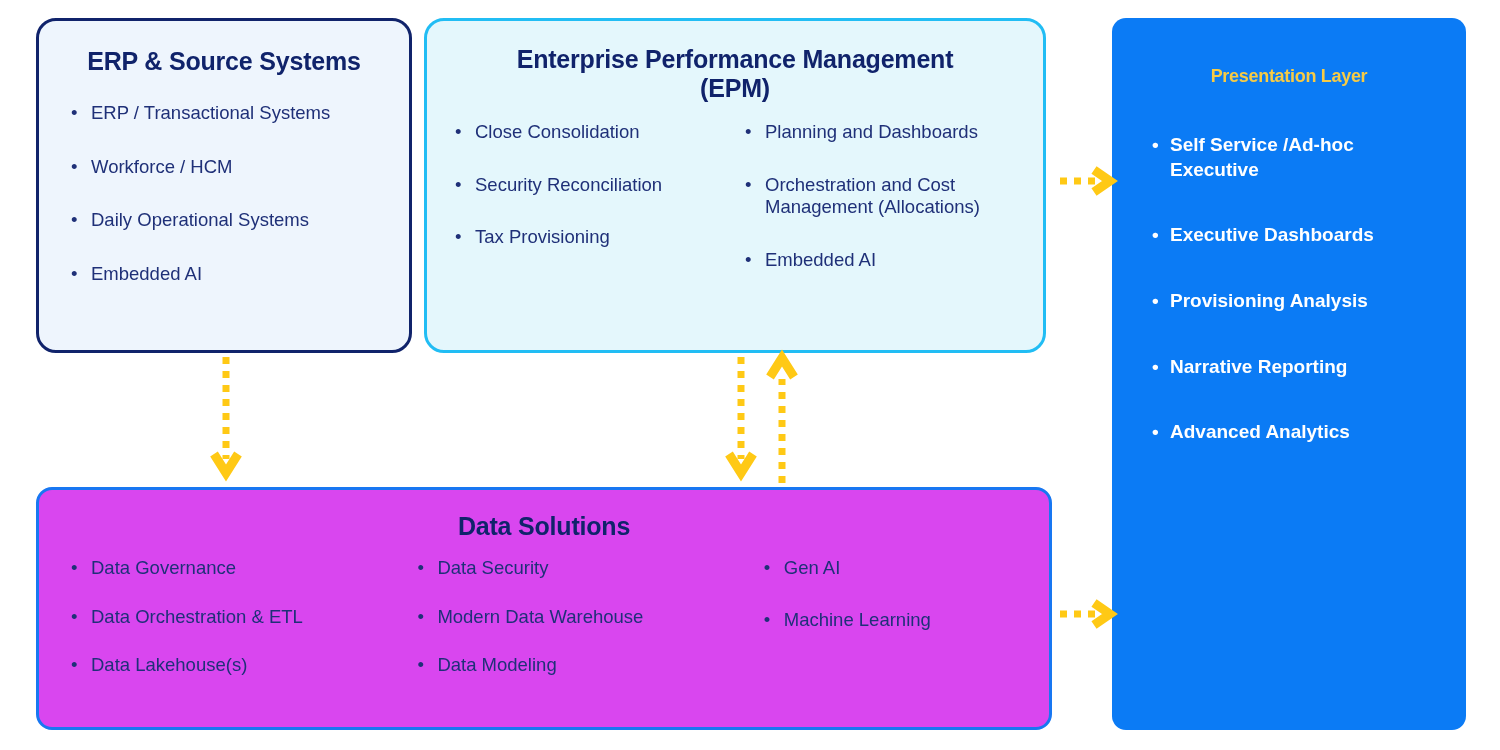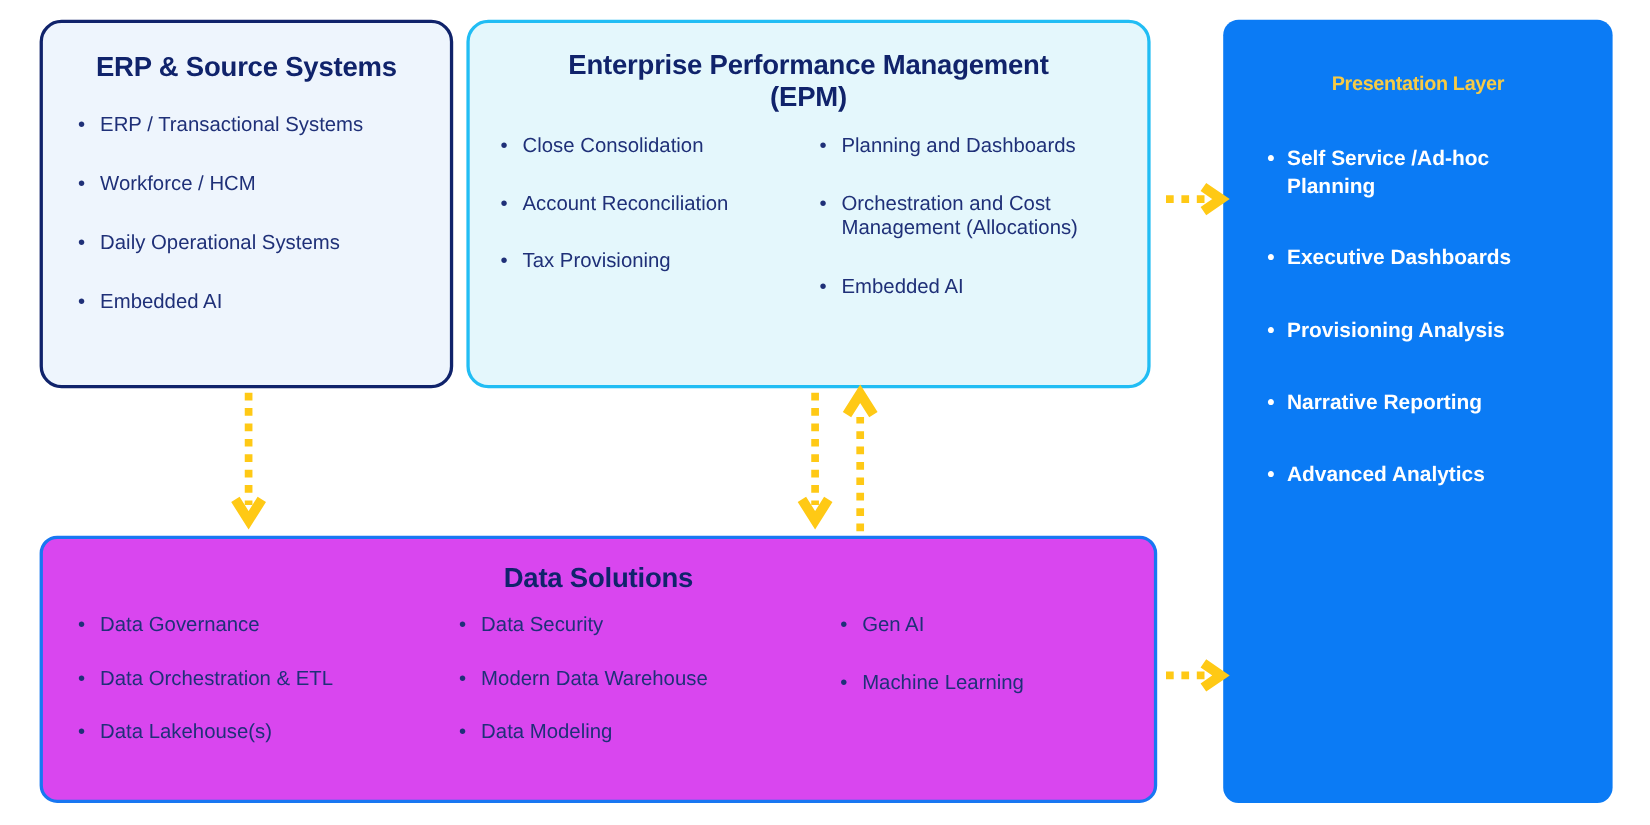--- a/index.html
+++ b/index.html
@@ -170,21 +170,21 @@
     <div class="card-title">Enterprise Performance Management (EPM)</div>
     <div id="epm-cols">
       <div class="col col-left">
         <ul class="bullet-list">
           <li class="bullet">
             <span class="dot">•</span>
             <span>Close Consolidation</span>
           </li>
           <li class="bullet">
             <span class="dot">•</span>
-            <span>Account Reconciliation</span>
+            <span>Security Reconciliation</span>
           </li>
           <li class="bullet">
             <span class="dot">•</span>
             <span>Tax Provisioning</span>
           </li>
         </ul>
       </div>
       <div class="col col-right">
         <ul class="bullet-list">
           <li class="bullet">
@@ -252,21 +252,21 @@
         </ul>
       </div>
     </div>
   </div>
 
   <div class="card" id="presentation-card">
     <div class="card-title">Presentation Layer</div>
     <ul class="bullet-list">
       <li class="bullet">
         <span class="dot">•</span>
-        <span>Self Service /Ad-hoc Planning</span>
+        <span>Self Service /Ad-hoc Executive</span>
       </li>
       <li class="bullet">
         <span class="dot">•</span>
         <span>Executive Dashboards</span>
       </li>
       <li class="bullet">
         <span class="dot">•</span>
         <span>Provisioning Analysis</span>
       </li>
       <li class="bullet">

